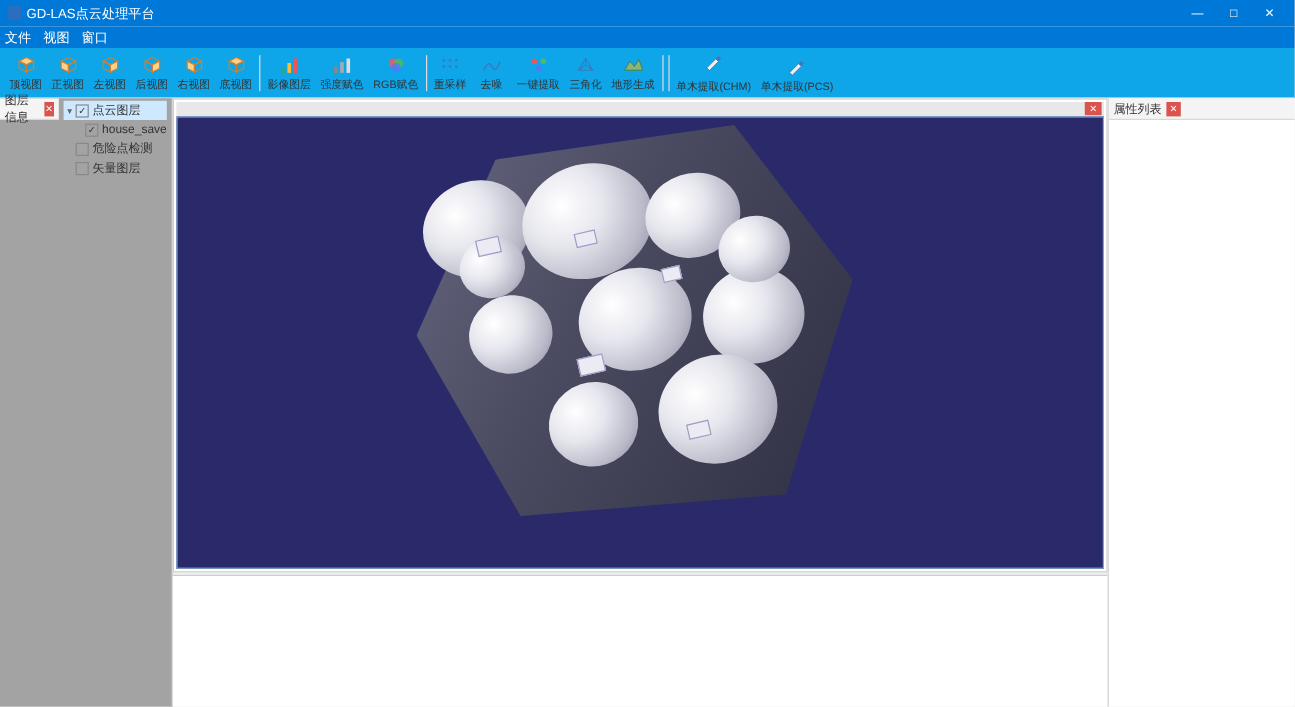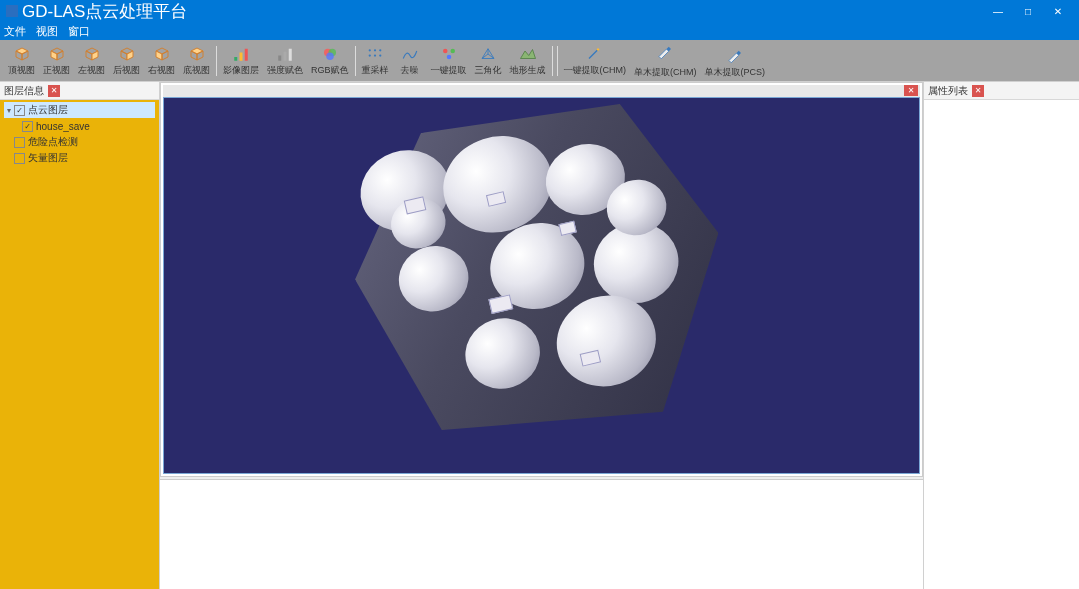--- a/index.html
+++ b/index.html
@@ -1,32 +1,32 @@
 <!DOCTYPE html>
 <html><head>
 <meta charset="utf-8">
 <style>
   * { box-sizing: border-box; margin: 0; padding: 0; font-family: "Microsoft YaHei", sans-serif; }
   body { width: 1079px; height: 589px; background: #f0f0f0; font-size: 11px; overflow: hidden; }
   .titlebar { height: 22px; background: #0078d7; color: #fff; display: flex; align-items: center; padding: 0 6px; }
-  .titlebar .title { flex: 1; font-size: 17px; }
+  .titlebar .title { flex: 1; font-size: 11px; }
   .win-btns { display: flex; height: 22px; }
   .win-btn { width: 30px; display: flex; align-items: center; justify-content: center; color: #fff; font-size: 10px; }
   .win-btn.close { background: transparent; }
   .menubar { height: 18px; background: #0078d7; color: #fff; display: flex; align-items: center; padding: 0 4px; font-size: 11px; gap: 10px; }
   .menubar span { cursor: default; }
-  .toolbar { height: 42px; background: #a3a3a3; border-bottom: 1px solid #d0d0d0; display: flex; align-items: center; padding: 0 4px; }
+  .toolbar { height: 42px; background: #0ea5e9; border-bottom: 1px solid #d0d0d0; display: flex; align-items: center; padding: 0 4px; }
   .tb-group { display: flex; align-items: center; height: 100%; }
   .tb-sep { width: 1px; height: 30px; background: #dcdcdc; margin: 0 2px; }
   .tb-btn { display: flex; flex-direction: column; align-items: center; justify-content: center; padding: 2px 4px; min-width: 34px; height: 40px; cursor: pointer; }
   .tb-ico { width: 20px; height: 18px; display: flex; align-items: center; justify-content: center; }
   .tb-ico svg { width: 18px; height: 16px; }
   .tb-lbl { font-size: 9px; color: #333; margin-top: 1px; white-space: nowrap; }
   .content { display: flex; height: calc(100% - 82px); }
-  .left-panel { width: 160px; background: #eab308; border-right: 1px solid #d0d0d0; display: flex; flex-direction: column; }
+  .left-panel { width: 144px; background: #a3a3a3; border-right: 1px solid #d0d0d0; display: flex; flex-direction: row; }
   .panel-hdr { height: 18px; background: #f4f4f4; border-bottom: 1px solid #d8d8d8; display: flex; align-items: center; padding: 0 4px; font-size: 10px; color: #333; }
   .panel-hdr .x { width: 12px; height: 12px; background: #d9534f; color: #fff; font-size: 8px; display: flex; align-items: center; justify-content: center; margin-left: 4px; cursor: pointer; }
   .tree { padding: 2px 4px; font-size: 10px; color: #333; }
   .tree-row { display: flex; align-items: center; height: 16px; padding: 1px 0; }
   .tree-row.sel { background: #cde8ff; }
   .tree-indent { display: inline-block; }
   .tree-tw { width: 10px; font-size: 8px; color: #666; text-align: center; }
   .tree-cb { width: 11px; height: 11px; border: 1px solid #888; margin-right: 3px; font-size: 8px; line-height: 9px; text-align: center; color: #333; }
   .center { flex: 1; display: flex; flex-direction: column; background: #eee; }
   .view-wrap { flex: 1; padding: 2px; display: flex; flex-direction: column; border: 1px solid #ccc; margin: 0; background:#fff;}
@@ -232,29 +232,20 @@
           <svg viewBox="0 0 24 20">
             <path d="M2 16 L8 6 L13 12 L18 4 L22 16 Z" fill="#8ab573" stroke="#4a7a3e"></path>
           </svg>
         </span>
       <span class="tb-lbl">地形生成</span>
     </div>
   </div>
   <div class="tb-sep"></div>
   <div class="tb-sep"></div>
   <div class="tb-group">
-    <div class="tb-btn" style="min-width:60px;">
-      <span class="tb-ico">
-          <svg viewBox="0 0 24 20">
-            <path d="M4 16 L16 4" stroke="#3a7abd" stroke-width="2"></path>
-            <path d="M16 2 L18 4 L16 6 L14 4 Z" fill="#fb3"></path>
-          </svg>
-        </span>
-      <span class="tb-lbl">一键提取(CHM)</span>
-    </div>
     <div class="tb-btn" style="min-width:60px;justify-content:space-between;">
       <span class="tb-ico">
           <svg viewBox="0 0 24 20">
             <path d="M4 16 L14 6 L17 9 L7 19 Z" fill="#eee" stroke="#3a7abd"></path>
             <path d="M14 6 L17 3 L20 6 L17 9 Z" fill="#3a7abd"></path>
           </svg>
         </span>
       <span class="tb-lbl">单木提取(CHM)</span>
     </div>
     <div class="tb-btn" style="min-width:60px;justify-content:flex-end;">

